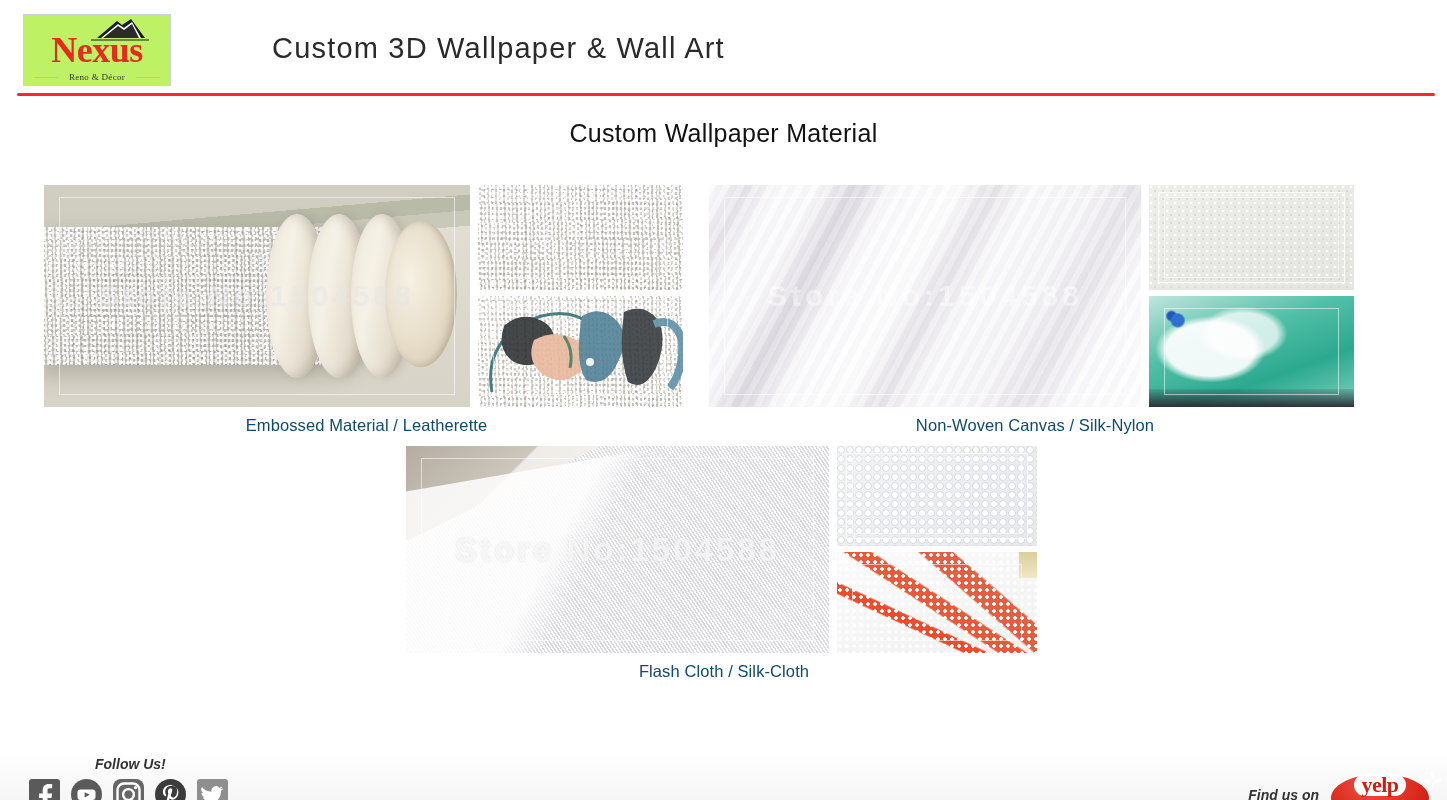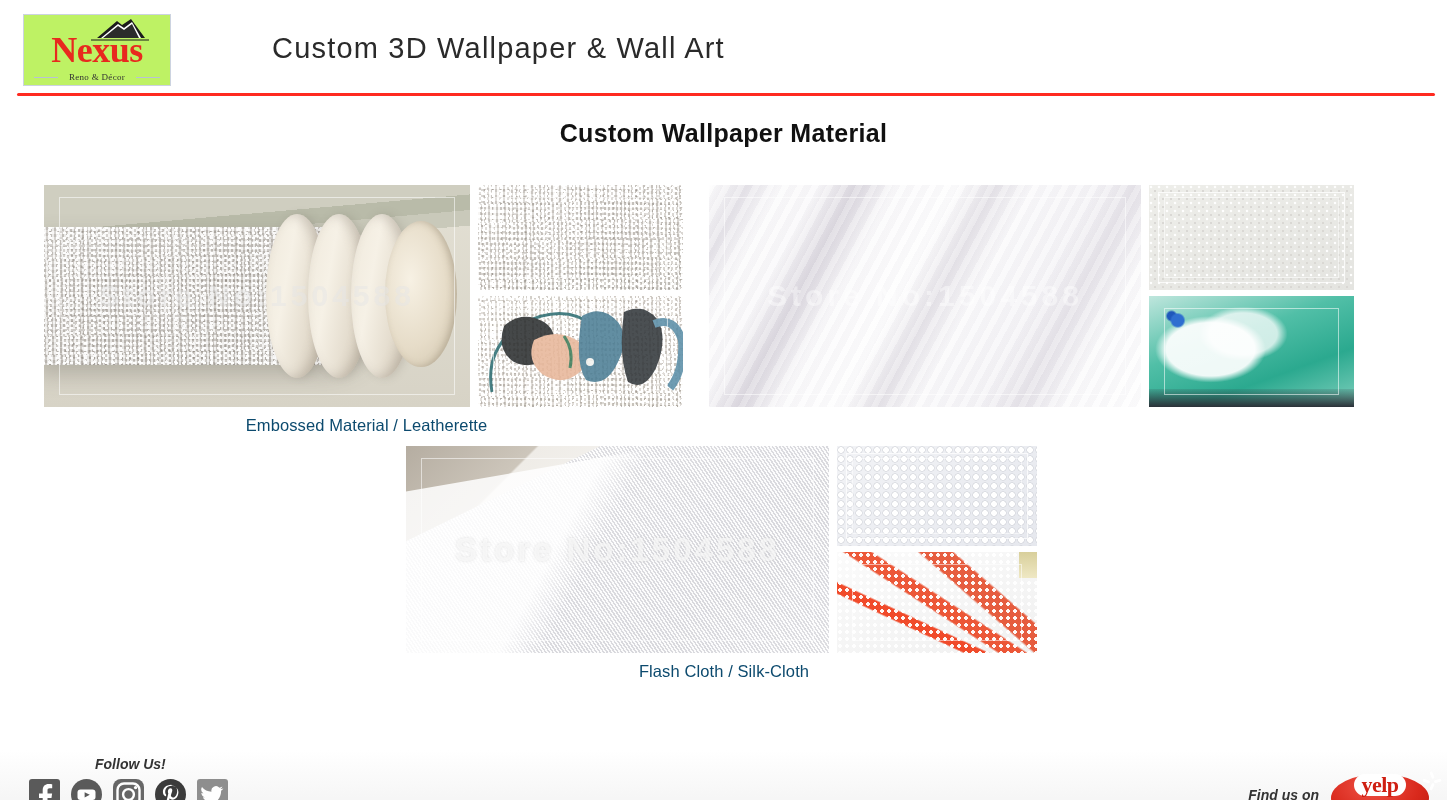--- a/index.html
+++ b/index.html
@@ -40,21 +40,21 @@
     white-space:nowrap;
   }
   .header-rule{
     position:absolute;left:17px;top:93px;width:1418px;height:3px;
     background:#ff2a20;border-radius:2px;
   }
 
   
   .page-title{
     position:absolute;left:0;top:119px;width:1447px;text-align:center;
-    font-size:25px;font-weight:bold;color:#111;letter-spacing:.3px;
+    font-size:25px;font-weight:normal;color:#111;letter-spacing:.3px;
   }
 
   
   .block{position:absolute;}
   .block-media{position:relative;display:flex;overflow:hidden;}
   .media-main{position:relative;overflow:hidden;flex:none;}
   .media-thumbs{display:flex;flex-direction:column;flex:none;margin-left:8px;}
   .thumb{position:relative;overflow:hidden;}
   .thumb.t2{margin-top:6px;}
 
@@ -293,20 +293,21 @@
 
     <div class="media-thumbs">
       <div class="thumb t1 frame" style="width:205px;height:105px;">
         <div class="tex-weave"></div>
       </div>
       <div class="thumb t2 frame" style="width:205px;height:111px;">
         <div class="tex-floral"></div>
       </div>
     </div>
   </div>
+  <div class="caption">Non-Woven Canvas / Silk-Nylon</div>
 </div>
 
 <div class="block" style="left:406px;top:446px;width:636px;">
   <div class="block-media" style="height:207px;">
 
     <div class="media-main frame" style="width:423px;height:207px;">
       <div class="tex-flash"></div>
       <div class="flash-fold"></div>
       <div class="flash-fold2"></div>
       <div class="watermark" style="font-size:33px;letter-spacing:3px;color:rgba(255,255,255,.62);text-shadow:0 0 3px rgba(200,200,200,.5);">Store No:1504588</div>

